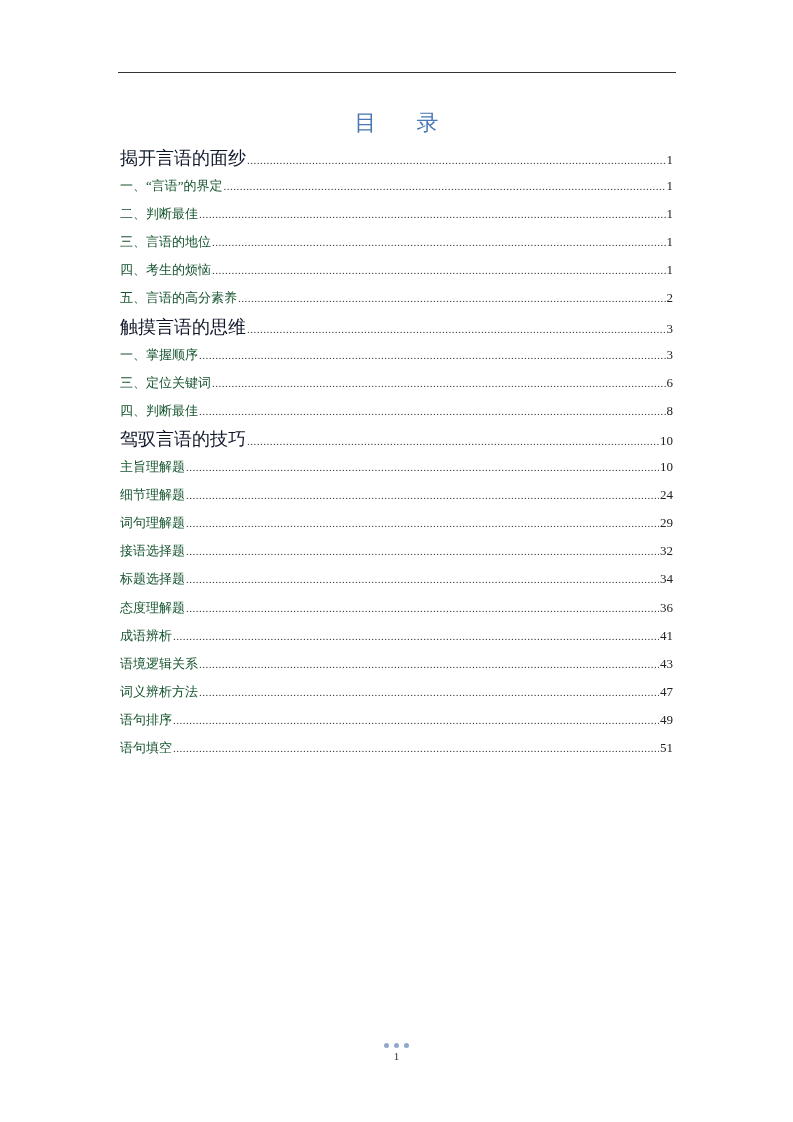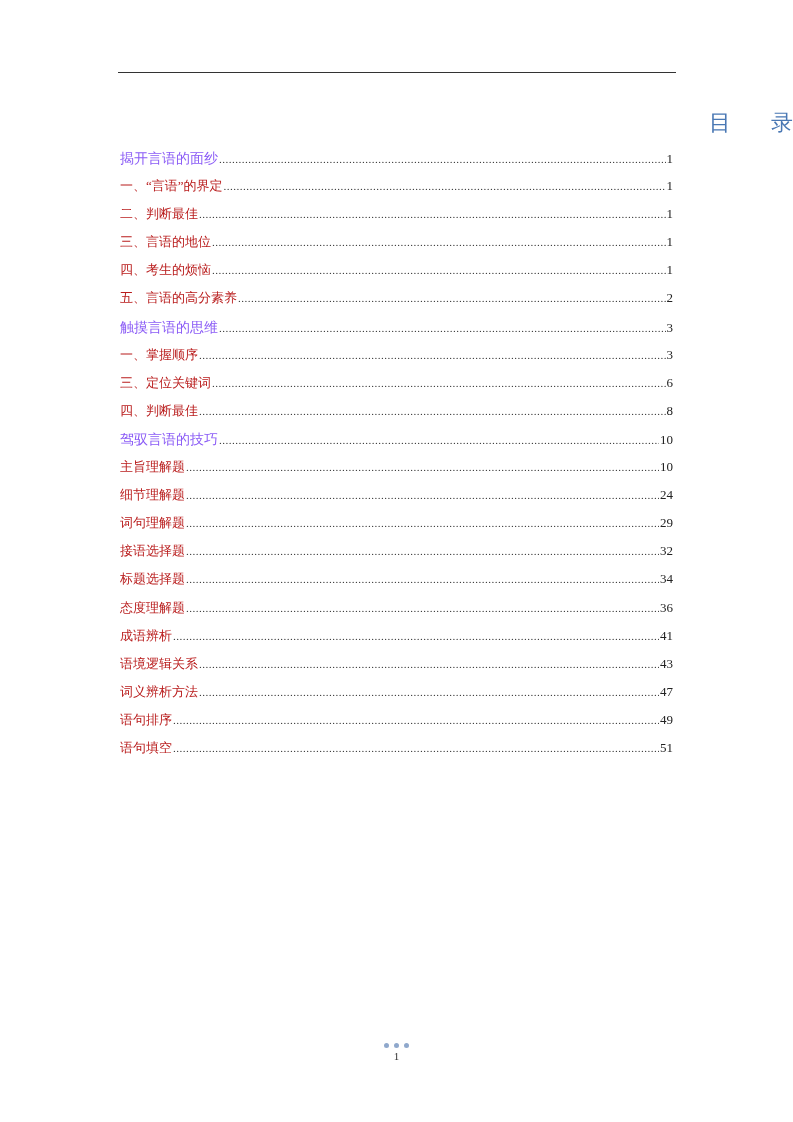--- a/index.html
+++ b/index.html
@@ -1,28 +1,28 @@
 <!DOCTYPE html>
 <html><head>
 <meta charset="utf-8">
 <style>
   html, body { margin:0; padding:0; background:#ffffff; }
   body { width:793px; height:1122px; position:relative; overflow:hidden;
          font-family:"Liberation Serif", "DejaVu Serif", serif; color:#222; }
   .header-rule { position:absolute; left:118px; top:72px; width:558px; height:0;
                  border-top:1px solid #333; }
-  .toc-title { position:absolute; left:0; width:793px; top:108px; text-align:right;
+  .toc-title { position:absolute; left:0; width:793px; top:108px; text-align:center;
                font-size:22px; color:#4a78b4; letter-spacing:0; }
   .toc-title span { display:inline-block; }
   .toc-title .gap { width:40px; }
   .toc { position:absolute; left:120px; top:148px; width:553px; }
   .toc-row { display:flex; align-items:baseline; height:28.1px; line-height:20px;
              font-size:13px; }
-  .toc-row .label { white-space:nowrap; color:#b91c1c; }
-  .toc-row.lvl1 .label { font-family:"DejaVu Sans", "Liberation Sans", sans-serif; color:#8b5cf6; font-size:14px; }
+  .toc-row .label { white-space:nowrap; color:#14532d; }
+  .toc-row.lvl1 .label { font-family:"DejaVu Sans", "Liberation Sans", sans-serif; color:#0f172a; font-size:18px; }
   .toc-row .leader { flex:1; overflow:hidden; white-space:nowrap; color:#333;
                      font-size:11px; margin:0 1px; }
   .toc-row .leader::before { content:"........................................................................................................................................................................................................................................................"; letter-spacing:0.5px; }
   .toc-row .page { white-space:nowrap; color:#222; font-size:13px; }
   .footer { position:absolute; left:0; width:793px; top:1043px; text-align:center; }
   .dots { display:flex; justify-content:center; gap:5px; }
   .dot { width:5px; height:5px; border-radius:50%; background:#8fa8cc; }
   .page-num { font-size:11px; color:#333; margin-top:2px; }
 </style>
 </head>

